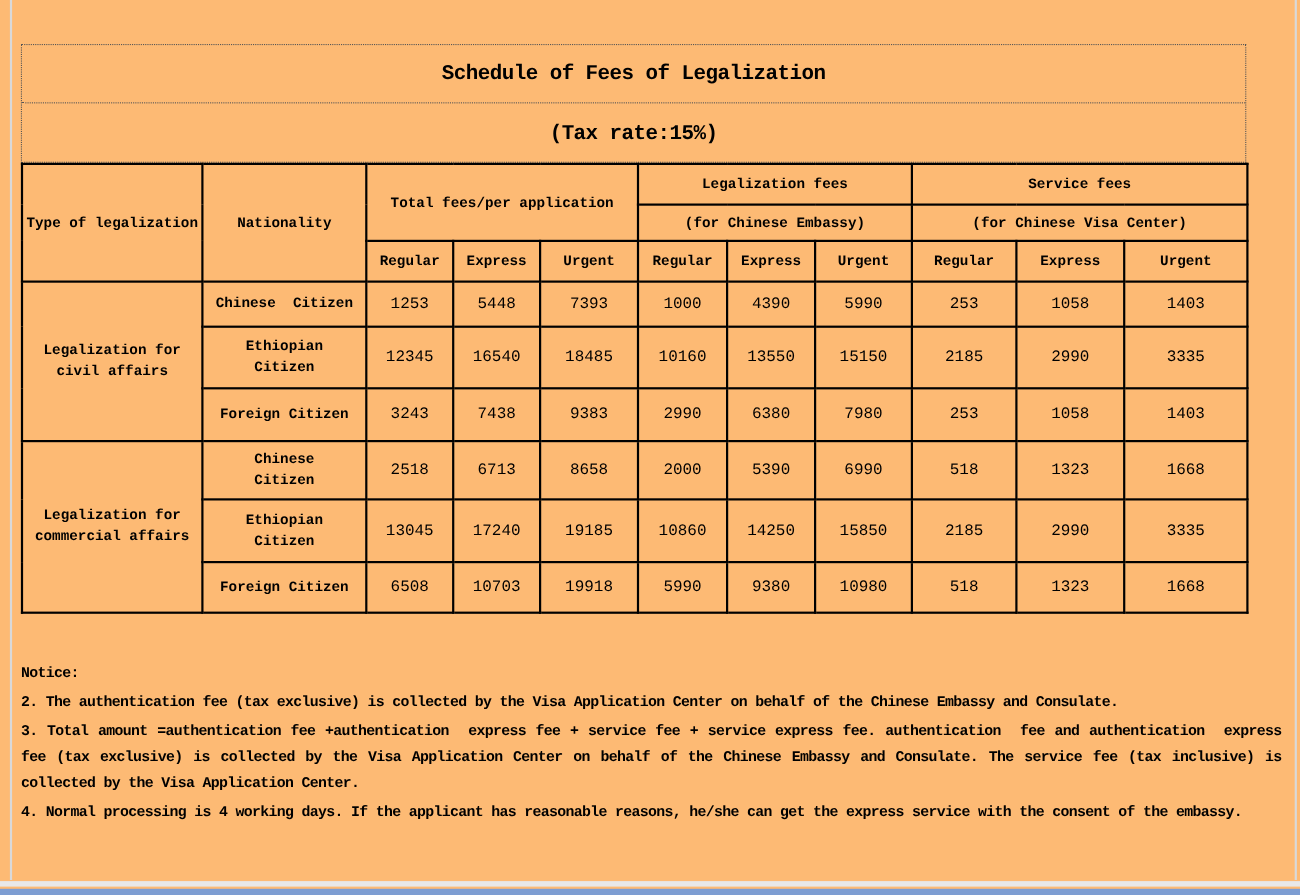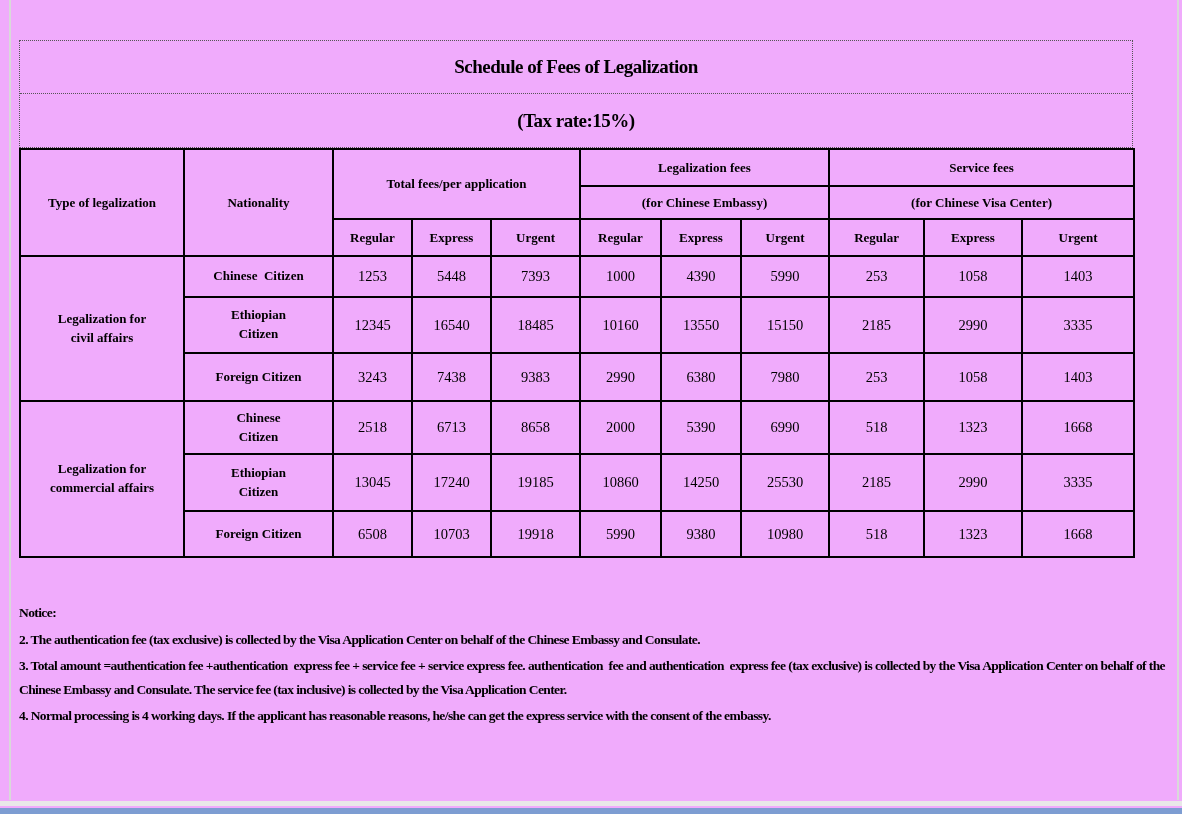--- a/index.html
+++ b/index.html
@@ -2,21 +2,21 @@
 <html><head>
 <meta charset="utf-8">
 <style>
   * { margin:0; padding:0; box-sizing:border-box; }
   html,body { background:#ffffff; }
   body {
     width:1182px; height:814px; position:relative; overflow:hidden;
     font-family:"Liberation Mono","DejaVu Sans Mono",monospace;
     color:#000;
   }
-  .page { position:absolute; inset:0; background:#f0abfc;font-family:Liberation Serif, serif; }
+  .page { position:absolute; inset:0; background:#fdba74; }
 
   
   .edge-left  { position:absolute; left:9px;  top:0; width:2px; height:800px; background:#d9d9d9; }
   .edge-right { position:absolute; left:1177px; top:0; width:2px; height:800px; background:#d9d9d9; }
   .strip-gray { position:absolute; left:0; top:801px; width:1182px; height:5px; background:#e8e8e8; }
   .bar-blue   { position:absolute; left:0; top:808px; width:1182px; height:6px; background:#7d9dd2; }
 
   
   .title-block {
     position:absolute; left:19px; top:40px; width:1114px; height:108px;
@@ -160,21 +160,21 @@
         <td class="num">1668</td>
       </tr>
       <tr class="r4">
         <td class="lbl">Ethiopian
 Citizen</td>
         <td class="num">13045</td>
         <td class="num">17240</td>
         <td class="num">19185</td>
         <td class="num">10860</td>
         <td class="num">14250</td>
-        <td class="num">25530</td>
+        <td class="num">15850</td>
         <td class="num">2185</td>
         <td class="num">2990</td>
         <td class="num">3335</td>
       </tr>
       <tr class="r5">
         <td class="lbl">Foreign Citizen</td>
         <td class="num">6508</td>
         <td class="num">10703</td>
         <td class="num">19918</td>
         <td class="num">5990</td>

